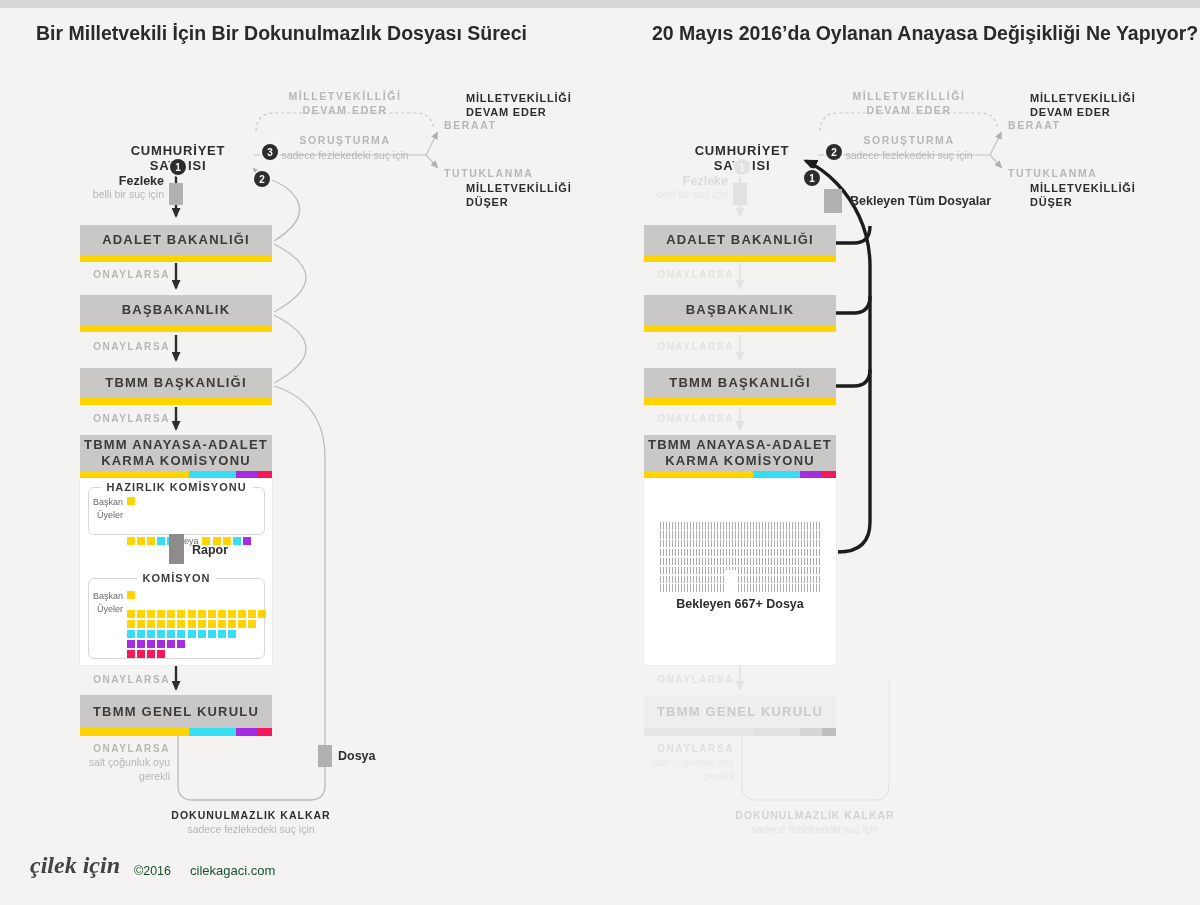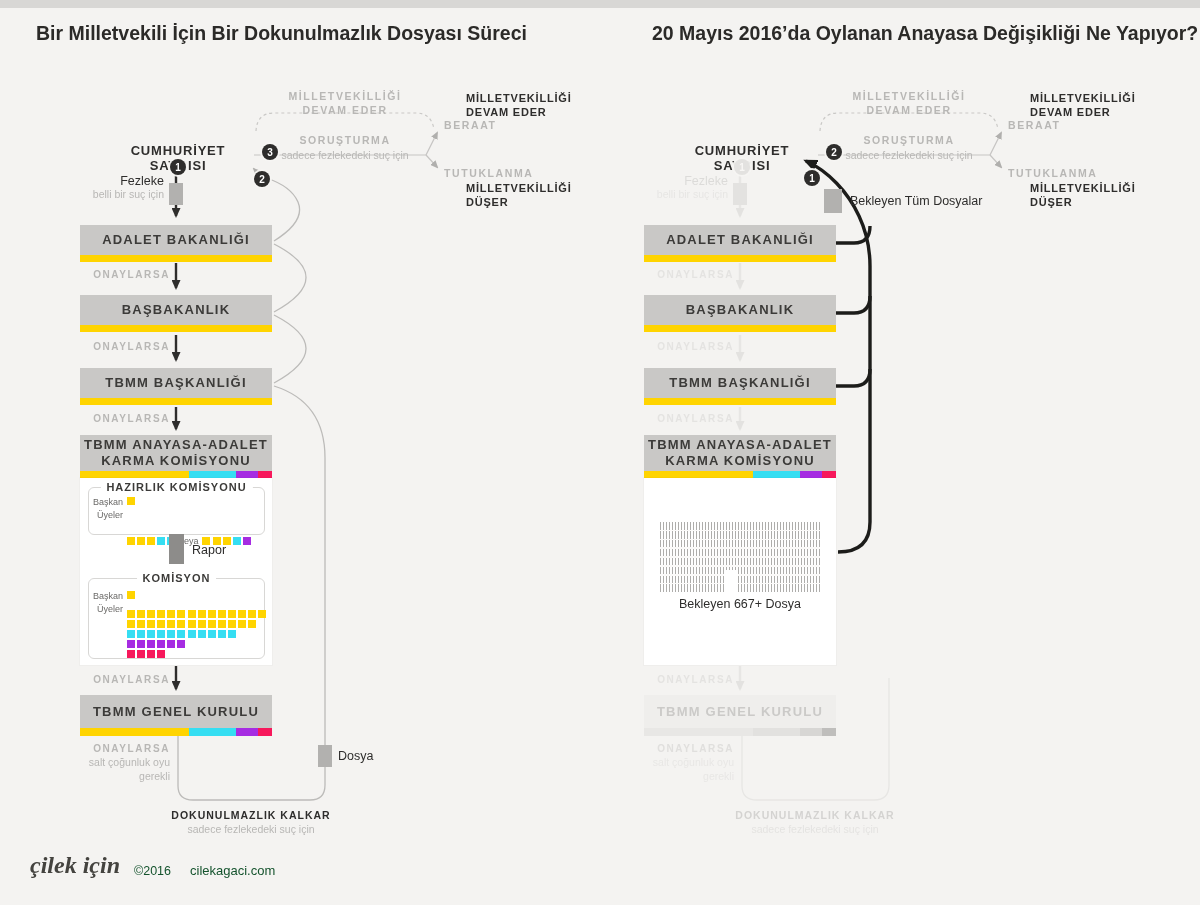--- a/index.html
+++ b/index.html
@@ -26,21 +26,21 @@
   .filebox{position:absolute;background:#b2b1af;z-index:4;}
   .filebox.ghost{background:#e3e2e0;}
   .panel{position:absolute;width:192px;background:#ffffff;box-shadow:0 0 0 1px rgba(0,0,0,.02);}
   .inner{position:absolute;border:1px solid #d8d7d5;border-radius:6px;background:#fff;}
   .inner-title{position:absolute;top:-7px;left:50%;transform:translateX(-50%);background:#fff;padding:0 6px;font-weight:bold;font-size:11px;letter-spacing:1px;color:#3c3b39;white-space:nowrap;}
   .mini-label{position:absolute;font-size:9px;color:#6b6a68;width:32px;text-align:right;white-space:nowrap;}
   .sqline{position:absolute;display:flex;align-items:center;white-space:nowrap;}
   .sq{display:inline-block;width:8px;height:8px;margin-right:2.1px;}
   .sq-row{height:10.1px;white-space:nowrap;}
   .veya{font-size:9px;color:#6b6a68;margin:0 4px 0 2px;}
-  .boldlabel{position:absolute;font-weight:normal;font-size:12.5px;color:#2e2d2c;white-space:nowrap;}
+  .boldlabel{position:absolute;font-weight:bold;font-size:12.5px;color:#2e2d2c;white-space:nowrap;}
   .stack{position:absolute;left:660px;top:522px;width:160px;height:70px;
     background-image:repeating-linear-gradient(0deg,transparent 0 7.6px,#fbfaf9 7.6px 8.9px),repeating-linear-gradient(90deg,#aeadab 0 1px,transparent 1px 3px);}
   .notch{position:absolute;background:#ffffff;}
   .footer-brand{position:absolute;font-family:"Liberation Serif","DejaVu Serif",serif;font-style:italic;font-weight:bold;font-size:24px;color:#44433f;white-space:nowrap;}
   .footer-meta{position:absolute;font-size:13px;color:#14532d;white-space:nowrap;}
   svg{position:absolute;left:0;top:0;z-index:1;pointer-events:none;}
   .z2{z-index:2;}
 </style>
 </head>
 <body>

